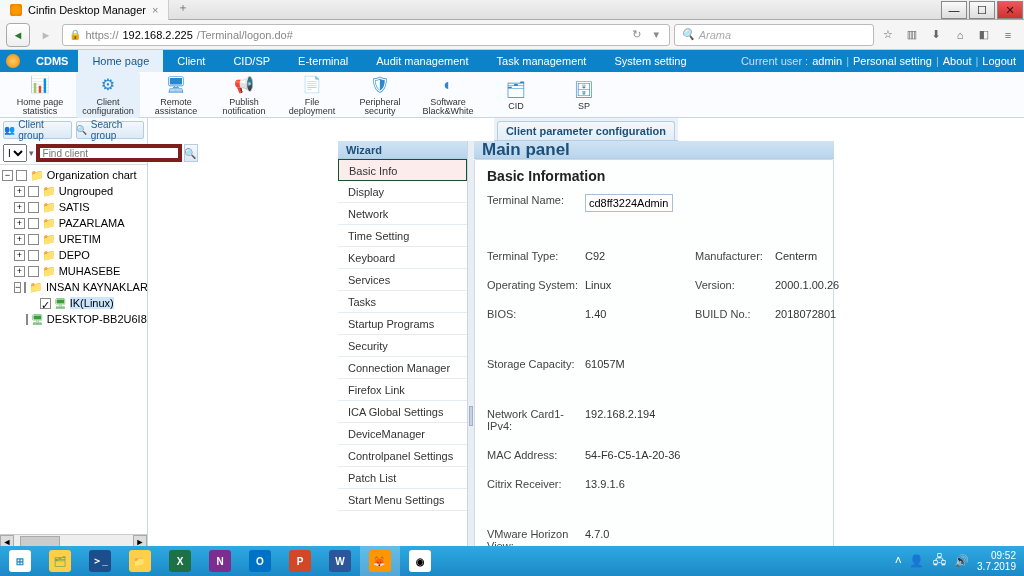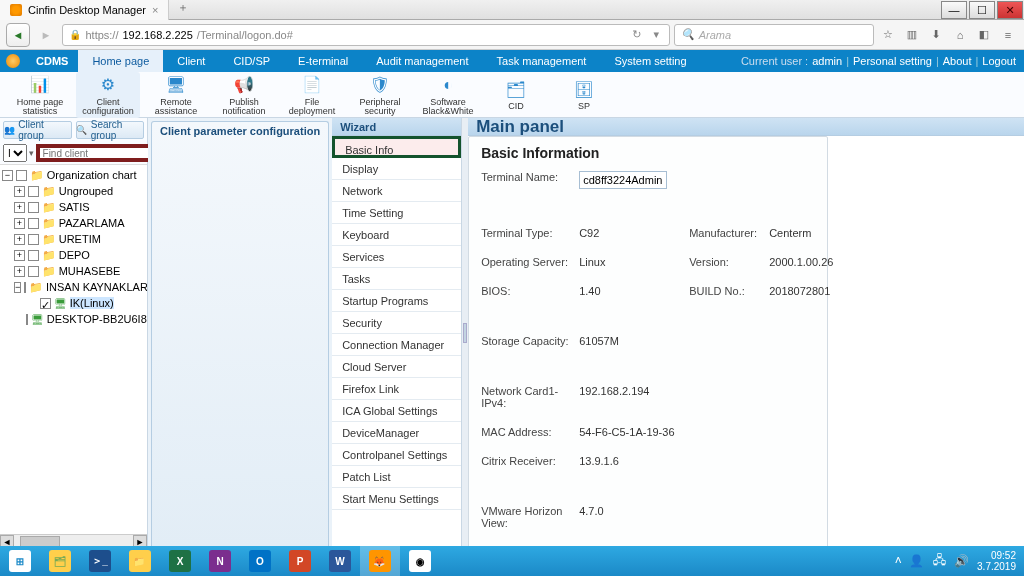--- a/index.html
+++ b/index.html
@@ -72,21 +72,21 @@
 .tree-scroll { height: 14px; border-top: 1px solid #ccc; background: #eee; position: relative; }
 .tree-scroll-thumb { position: absolute; left: 20px; top: 1px; width: 40px; height: 11px; background: #ccc; border: 1px solid #aaa; }
 .tree-scroll-arrow { position: absolute; top: 0; width: 14px; height: 14px; background: #ddd; border: 1px solid #aaa; text-align: center; font-size: 9px; line-height: 12px; cursor: pointer; }
 
 
 .wizard-col { width: 130px; border-right: 1px solid #c9d7e4; display: flex; flex-direction: column; }
 .param-tab { position: relative; margin: 3px 3px 0 3px; padding: 3px 8px; background: linear-gradient(#f4f8fc,#e2edf6); border: 1px solid #b5cde2; border-bottom: none; border-radius: 3px 3px 0 0; color: #1c4f7c; font-weight: bold; font-size: 11px; }
 .wiz-header { height: 18px; background: linear-gradient(#cfe3f4,#b9d5ec); padding: 0 8px; line-height: 18px; font-size: 11px; color: #1c4f7c; font-weight: bold; border-bottom: 1px solid #b5cde2; }
 .wiz-list { flex: 1; overflow: auto; }
 .wiz-item { height: 22px; line-height: 22px; padding: 0 10px; border-bottom: 1px solid #e4ebf1; cursor: pointer; font-size: 11px; color: #333; }
-.wiz-item.active { background: #fcecec; border: 3px solid #14532d; color: #333; }
+.wiz-item.active { background: #fcecec; border: 1px solid #14532d; color: #333; }
 
 
 .splitter { width: 6px; background: #e8eef4; display: flex; align-items: center; justify-content: center; }
 .split-handle { width: 4px; height: 20px; background: #c3d4e2; border: 1px solid #aac; }
 
 
 .main-panel { flex: 1; display: flex; flex-direction: column; }
 .main-hdr { height: 18px; background: linear-gradient(#cfe3f4,#b9d5ec); padding: 0 8px; line-height: 18px; font-size: 17px; color: #1c4f7c; font-weight: bold; border-bottom: 1px solid #b5cde2; }
 .main-body { }
 .card { border: 1px solid #d2dbe3; background: #fdfefe; border-radius: 2px; width: 360px; padding: 8px 12px 10px; }
@@ -294,39 +294,38 @@
           <span class="tree-label">DESKTOP-BB2U6I8(Wi</span>
         </div>
       </div>
     <div class="tree-scroll">
       <div class="tree-scroll-arrow" style="left:0">◄</div>
       <div class="tree-scroll-thumb"></div>
       <div class="tree-scroll-arrow" style="right:0">►</div>
     </div>
   </div>
 
-  <div style="flex:1; display:flex; flex-direction:row;">
+  <div style="flex:1; display:flex; flex-direction:column;align-items:center;">
     <div style="display:flex; border-bottom:1px solid #b5cde2; background:#eaf2f9;">
       <div class="param-tab">Client parameter configuration</div>
     </div>
     <div style="display:flex; flex:1;">
       <div class="wizard-col">
         <div class="wiz-header">Wizard</div>
         <div class="wiz-list" id="wiz-list">
             <div class="wiz-item active">Basic Info</div>
             <div class="wiz-item">Display</div>
             <div class="wiz-item">Network</div>
             <div class="wiz-item">Time Setting</div>
             <div class="wiz-item">Keyboard</div>
             <div class="wiz-item">Services</div>
             <div class="wiz-item">Tasks</div>
             <div class="wiz-item">Startup Programs</div>
             <div class="wiz-item">Security</div>
             <div class="wiz-item">Connection Manager</div>
-            <div class="wiz-item">Cloud Server</div>
             <div class="wiz-item">Firefox Link</div>
             <div class="wiz-item">ICA Global Settings</div>
             <div class="wiz-item">DeviceManager</div>
             <div class="wiz-item">Controlpanel Settings</div>
             <div class="wiz-item">Patch List</div>
             <div class="wiz-item">Start Menu Settings</div>
           </div>
       </div>
       <div class="splitter">
           <div class="split-handle"></div>
@@ -342,21 +341,21 @@
               <span></span>
                 <span></span>
 
               <span style="grid-column:1/-1;height:4px"></span>
 
               <span class="lbl">Terminal Type:</span>
               <span>C92</span>
               <span class="lbl">Manufacturer:</span>
               <span>Centerm</span>
 
-              <span class="lbl">Operating Server:</span>
+              <span class="lbl">Operating System:</span>
               <span>Linux</span>
               <span class="lbl">Version:</span>
               <span>2000.1.00.26</span>
 
               <span class="lbl">BIOS:</span>
               <span>1.40</span>
               <span class="lbl">BUILD No.:</span>
               <span>2018072801</span>
 
               <span style="grid-column:1/-1;height:4px"></span>
@@ -367,21 +366,21 @@
                 <span></span>
 
               <span style="grid-column:1/-1;height:4px"></span>
 
               <span class="lbl">Network Card1-IPv4:</span>
               <span>192.168.2.194</span>
               <span></span>
                 <span></span>
 
               <span class="lbl">MAC Address:</span>
-              <span>54-F6-C5-1A-19-36</span>
+              <span>54-F6-C5-1A-20-36</span>
               <span></span>
                 <span></span>
 
               <span class="lbl">Citrix Receiver:</span>
               <span>13.9.1.6</span>
               <span></span>
                 <span></span>
 
               <span style="grid-column:1/-1;height:4px"></span>
 

